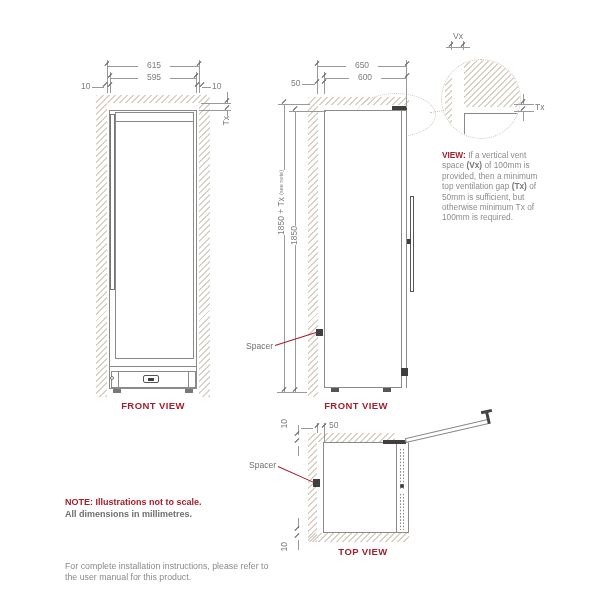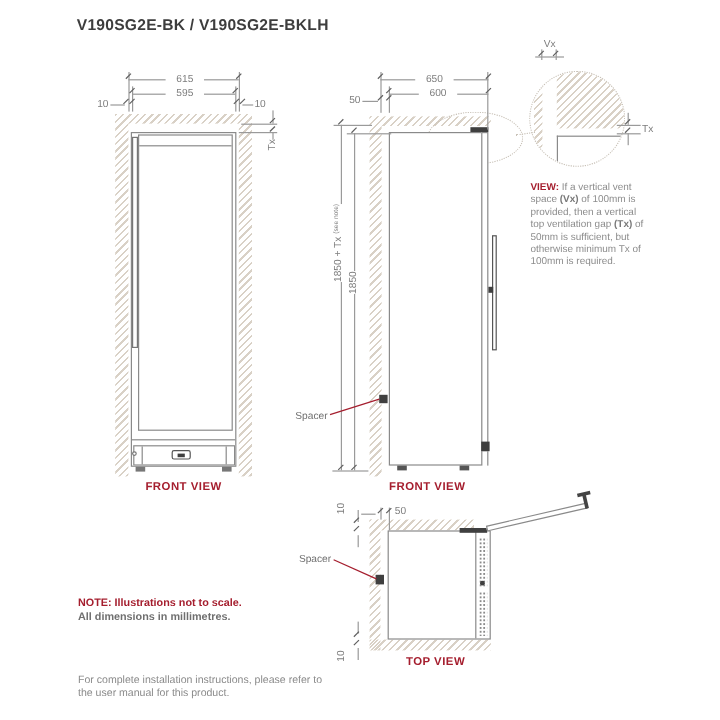--- a/index.html
+++ b/index.html
@@ -35,21 +35,20 @@
   .door-open .dh1{position:absolute;right:-2px;top:-9px;width:3px;height:13px;background:#444;}
   .door-open .dh2{position:absolute;right:-6px;top:-10px;width:11px;height:3px;background:#444;}
   .detail-circle{position:absolute;left:441px;top:59px;width:80px;height:80px;border:1px dotted #c9c2b8;
                  border-radius:50%;overflow:hidden;box-sizing:border-box;}
 </style>
 </head>
 <body>
 
 <div class="sheet">
 
-  <div class="title">V190SG2E-BK / V190SG2E-BKLH</div>
 
   <div>
     <div class="hatch" style="left:96px;top:95px;width:114px;height:8px;"></div>
     <div class="hatch" style="left:96px;top:95px;width:11px;height:302px;"></div>
     <div class="hatch" style="left:199px;top:95px;width:11px;height:302px;"></div>
 
     <div class="outline" style="left:109px;top:110px;width:88px;height:279px;"></div>
     <div class="outline" style="left:110px;top:114px;width:5px;height:176px;border-color:#777;"></div>
     <div class="outline" style="left:115px;top:112px;width:79px;height:247px;"></div>
     <div class="hline obj" style="left:116px;top:121px;width:77px;"></div>
@@ -161,21 +160,21 @@
     <div class="dim center" style="left:449px;top:32px;width:16px;">Vx</div>
     <div class="hline" style="left:514px;top:104px;width:20px;"></div>
     <div class="hline" style="left:514px;top:111px;width:20px;"></div>
     <div class="vline" style="left:523px;top:94px;height:10px;"></div>
     <div class="vline" style="left:523px;top:111px;height:10px;"></div>
     <div class="tick" style="left:520px;top:101px;"></div>
     <div class="tick" style="left:520px;top:108px;"></div>
     <div class="dim" style="left:534px;top:103px;">Tx</div>
   </div>
 
-  <div class="note-right"><span class="seg-red">VIEW:</span><span> If a vertical vent space </span><span class="seg-bold">(Vx)</span><span> of 100mm is provided, then a vertical top ventilation gap </span><span class="seg-bold">(Tx)</span><span> of 50mm is sufficient, but otherwise minimum Tx of 100mm is required.</span></div>
+  <div class="note-right"><span class="seg-red">VIEW:</span><span> If a vertical vent space </span><span class="seg-bold">(Vx)</span><span> of 100mm is provided, then a minimum top ventilation gap </span><span class="seg-bold">(Tx)</span><span> of 50mm is sufficient, but otherwise minimum Tx of 100mm is required.</span></div>
 
   <div>
     <div class="hatch" style="left:308px;top:433px;width:87px;height:9px;"></div>
     <div class="hatch" style="left:308px;top:433px;width:9px;height:109px;"></div>
     <div class="hatch" style="left:308px;top:533px;width:101px;height:9px;"></div>
 
     <div class="outline" style="left:323px;top:442px;width:86px;height:91px;"></div>
     <div class="vline obj" style="left:396px;top:443px;height:89px;"></div>
     <div class="dotgrid" style="left:399px;top:448px;width:7px;height:41px;"></div>
     <div class="dotgrid" style="left:399px;top:493px;width:7px;height:37px;"></div>

